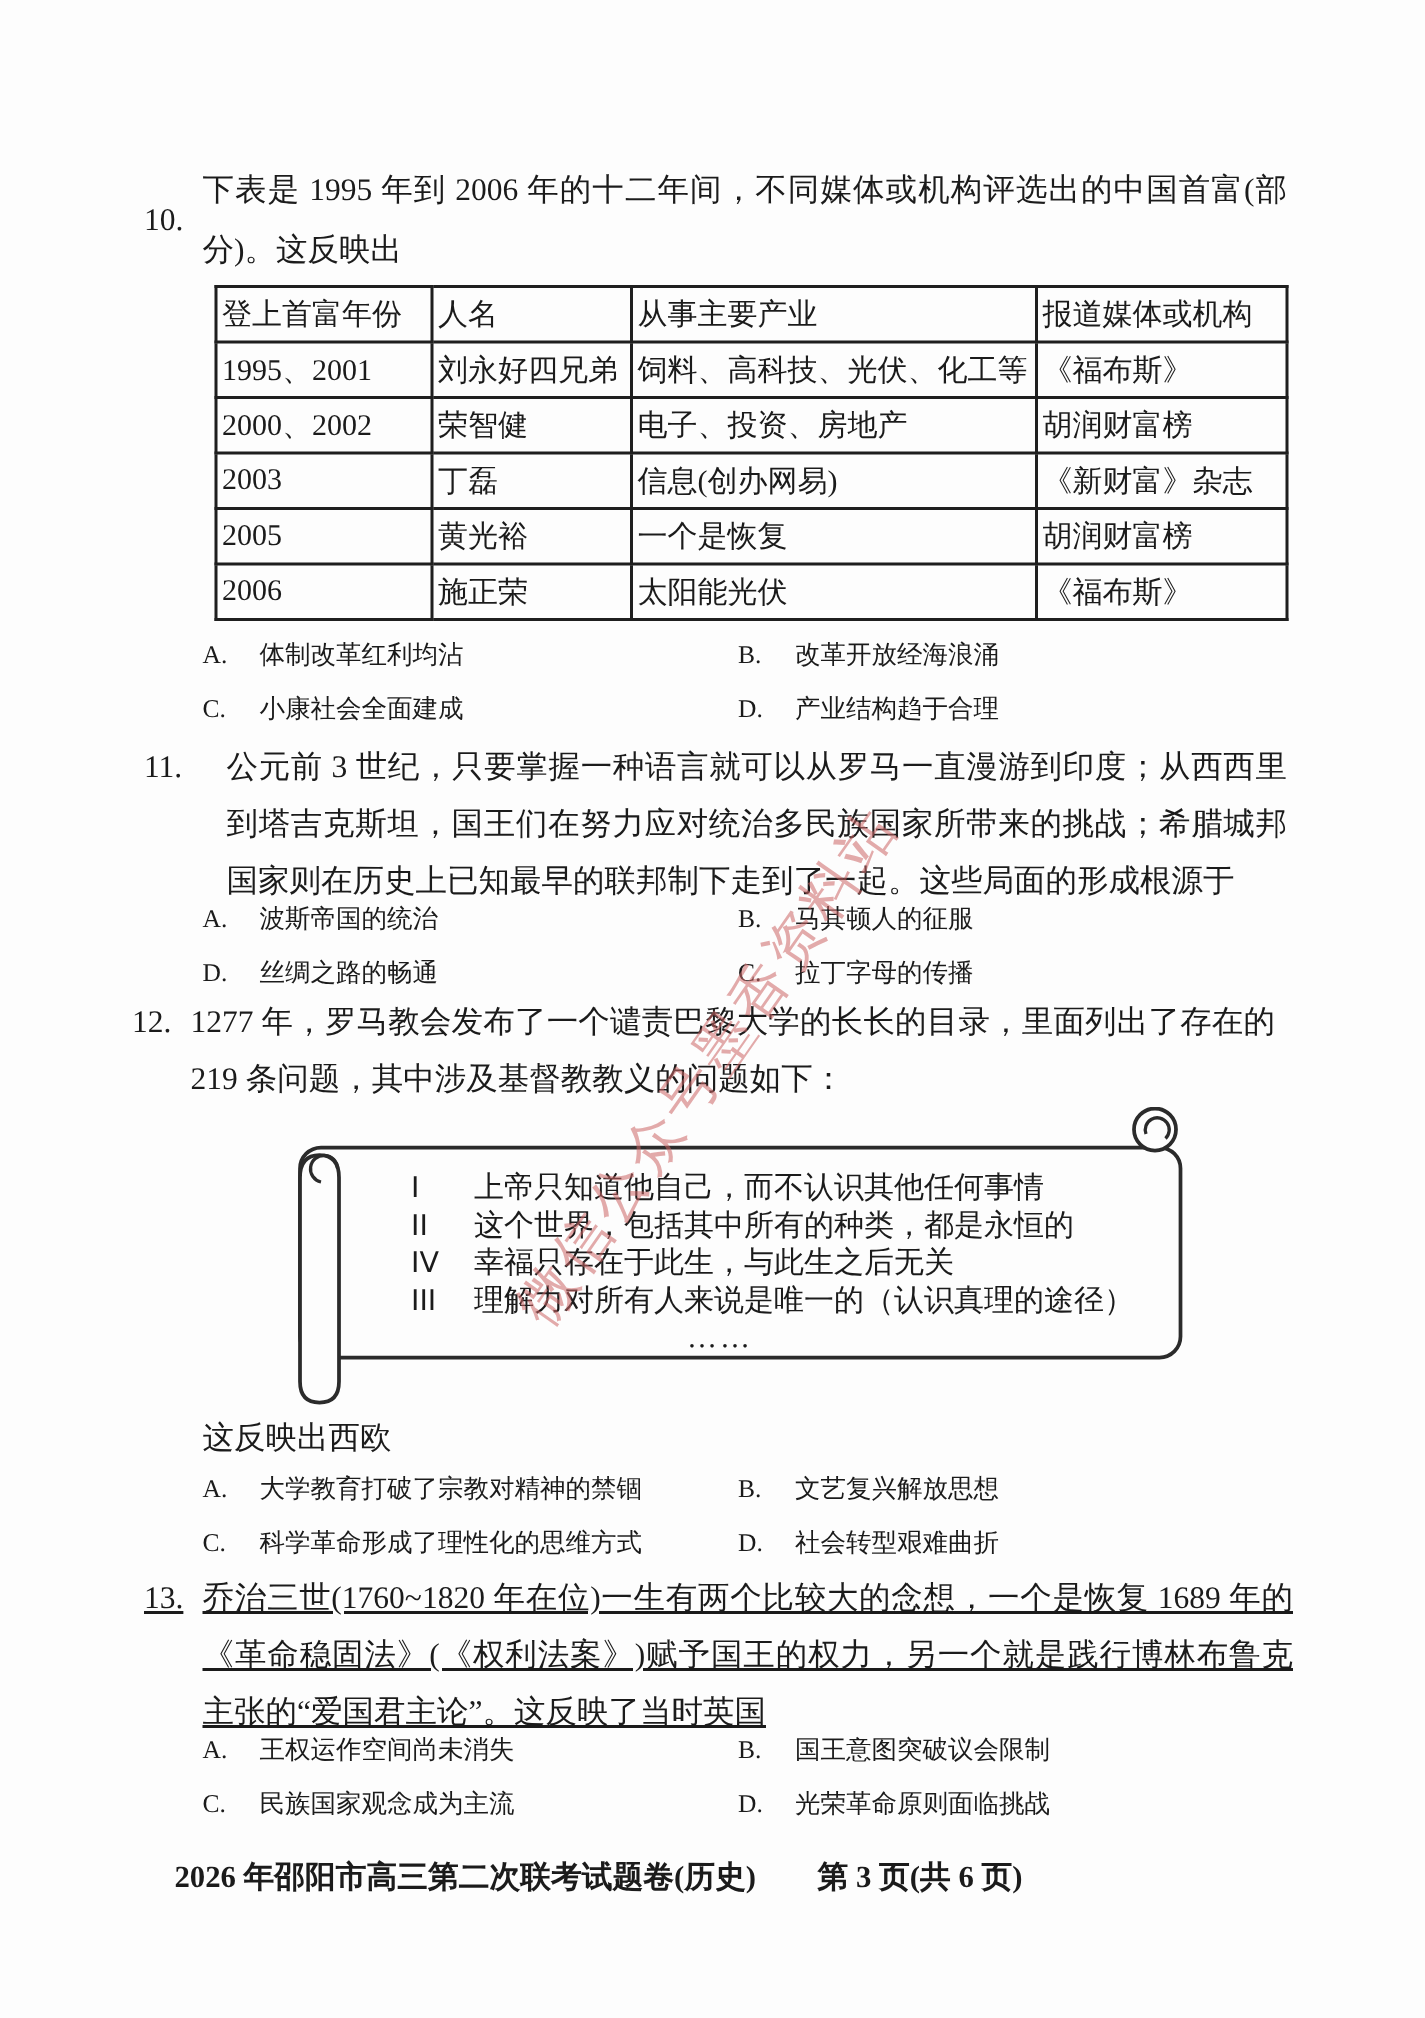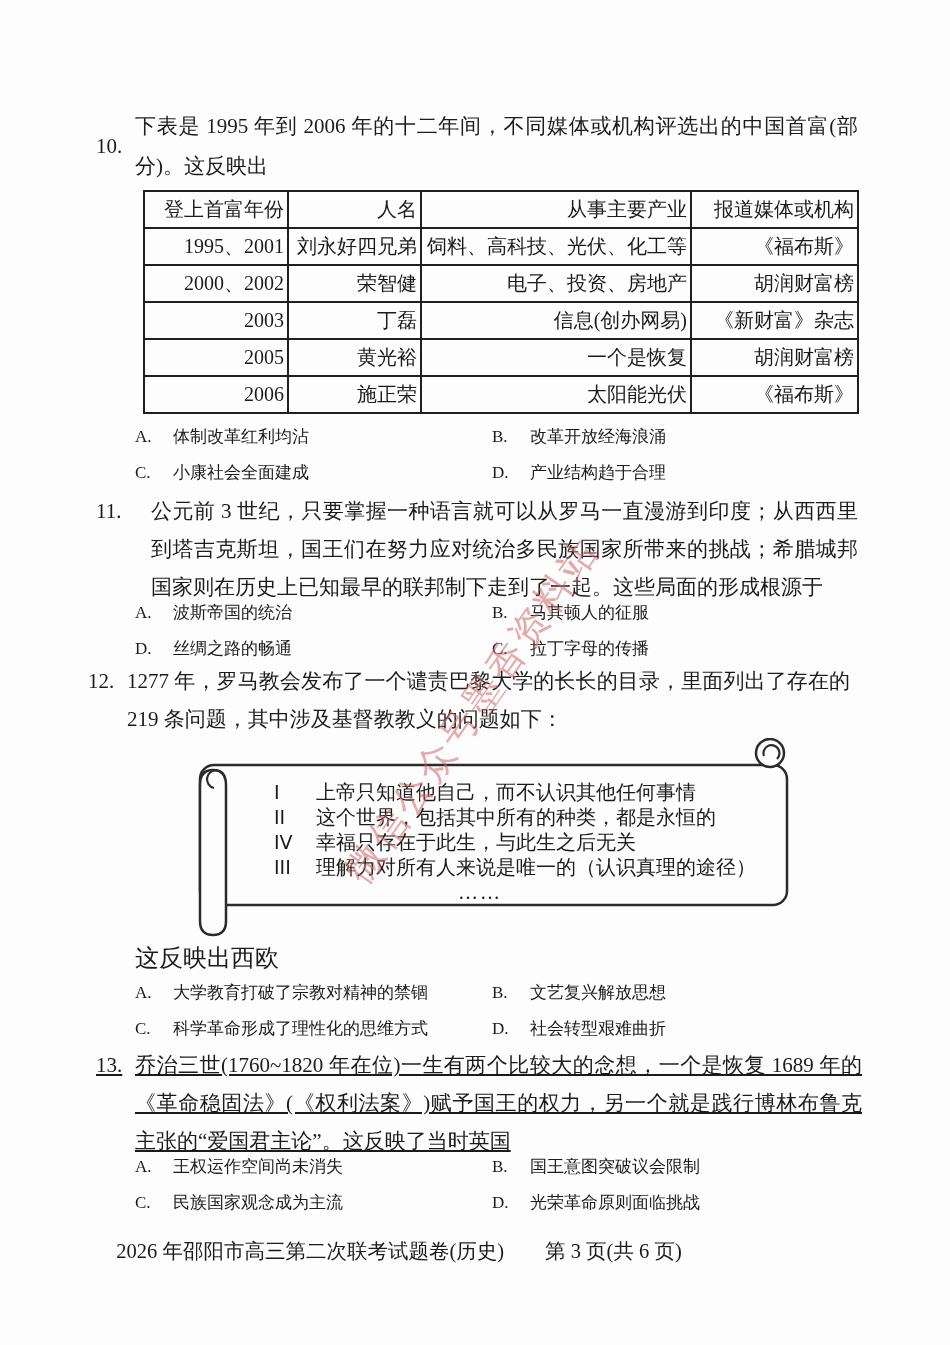--- a/index.html
+++ b/index.html
@@ -9,40 +9,40 @@
     font-family:"Liberation Serif","DejaVu Serif",serif;
   }
   .abs{position:absolute;}
   
   .stem{display:flex;font-size:21px;}
   .stem .qnum{flex:0 0 39px;}
   .stem .qtext{flex:1;text-align:justify;}
   .lh40{line-height:40px;align-items:center;}
   .lh38{line-height:38px;}
   
-  table.rich{border-collapse:collapse;table-layout:fixed;font-size:20px;text-align:right;}
+  table.rich{border-collapse:collapse;table-layout:fixed;font-size:20px;text-align:left;}
   table.rich td{border:2px solid #1f1f1f;height:35px;padding:0 3px;overflow:hidden;white-space:nowrap;}
   
   .opts{display:grid;grid-template-columns:357px auto;font-size:17px;line-height:36px;}
   .opt-letter{display:inline-block;min-width:23px;margin-right:15px;}
   
   .scroll-wrap{left:170px;top:738px;width:648px;height:215px;}
   .scroll-svg{position:absolute;left:0;top:0;}
   .scroll-lines{position:absolute;left:104px;top:42px;width:490px;font-size:20px;line-height:25px;}
   .scroll-line .num{display:inline-block;width:42px;font-family:"DejaVu Sans","Liberation Sans",sans-serif;font-size:19px;}
   .scroll-dots{width:412px;text-align:center;letter-spacing:2px;}
   
   .watermark{
     left:257px;top:685px;width:430px;text-align:center;
     transform:rotate(-55deg);transform-origin:center;
     font-size:38px;letter-spacing:3px;color:rgba(204,102,102,0.55);
     z-index:9;pointer-events:none;white-space:nowrap;
   }
-  .followup{font-size:24px;line-height:24px;}
-  .footer{left:0;top:1237px;width:798px;text-align:center;font-size:20.5px;}
+  .followup{font-size:21px;line-height:24px;}
+  .footer{left:0;top:1237px;width:798px;text-align:center;font-size:20.5px;font-weight:bold;}
 </style>
 </head>
 <body>
 
 <div class="abs watermark">微信公众号墨香资料站</div>
 
 <div class="abs stem lh40" style="left:96px;top:106px;width:762px;">
   <div class="qnum">10.</div>
   <div class="qtext">下表是 1995 年到 2006 年的十二年间，不同媒体或机构评选出的中国首富(部分)。这反映出</div>
 </div>

